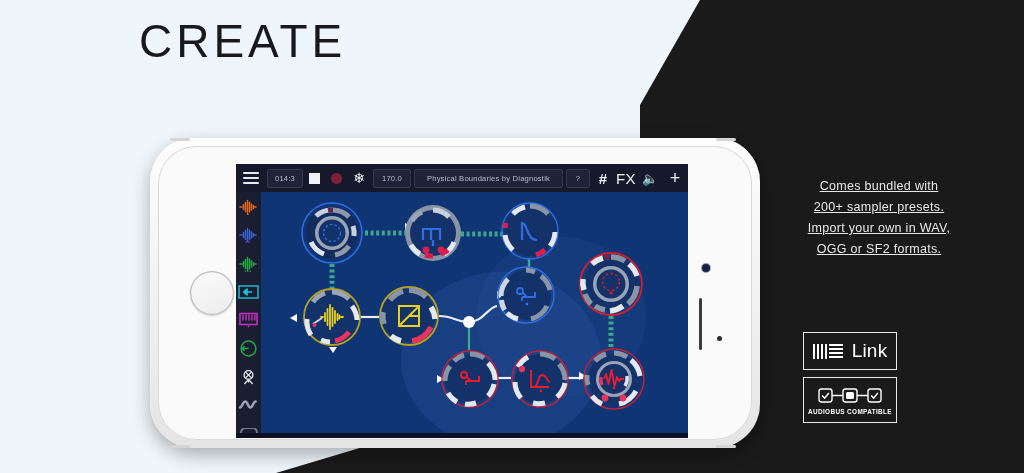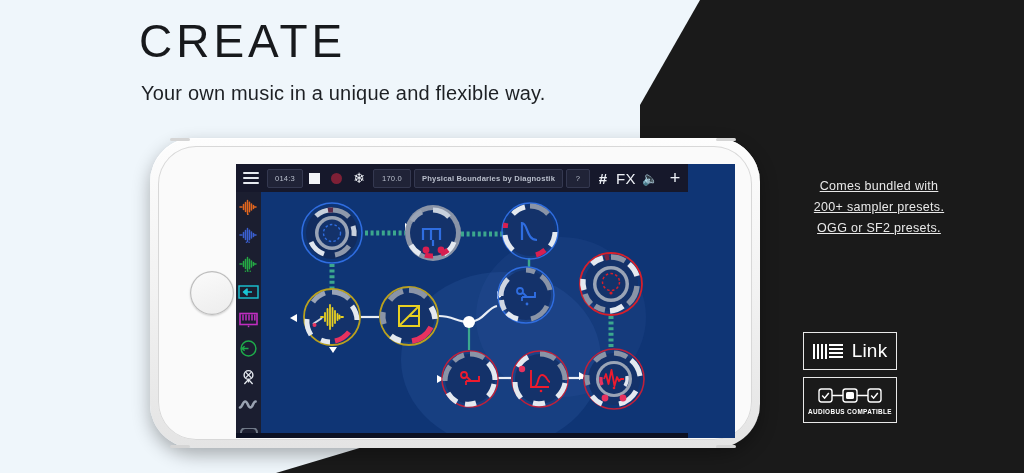--- a/index.html
+++ b/index.html
@@ -87,21 +87,21 @@
     background:#3a3a3a;border-radius:2px;
   }
   #sensor-dot{
     position:absolute;right:30px;top:190px;width:5px;height:5px;border-radius:50%;
     background:#2b2b2b;
   }
 
   
   #screen{
     position:absolute;left:78px;top:18px;width:452px;height:274px;
-    background:#0f3575;overflow:hidden;padding-left:47px;
+    background:#0f3575;overflow:hidden;
   }
 
   
   #toolbar{
     position:absolute;left:0;top:0;width:452px;height:28px;
     background:#16182b;display:flex;align-items:center;
   }
   .tb{height:28px;display:flex;align-items:center;justify-content:center;color:#c9ced8;}
   #tb-menu{width:30px;}
   #tb-menu .bar{width:16px;height:2px;background:#e6eaf0;border-radius:1px;margin:1.6px 0;}
@@ -111,21 +111,21 @@
     height:17px;display:flex;align-items:center;justify-content:center;
     color:#b9bfcc;font-size:7.6px;letter-spacing:.2px;
   }
   #tb-timecode{width:34px;margin-left:1px;}
   #tb-stop{width:22px;display:flex;align-items:center;justify-content:center;}
   #tb-stop .sq{width:11px;height:11px;background:#f1f3f7;}
   #tb-record{width:22px;display:flex;align-items:center;justify-content:center;}
   #tb-record .cr{width:11px;height:11px;border-radius:50%;background:#7e2036;}
   #tb-freeze{width:24px;font-size:14px;color:#f2f5fa;line-height:1;}
   #tb-bpm{width:36px;margin-left:2px;}
-  #tb-project{flex:1;margin:4px 3px;justify-content:center;font-weight:bold;}
+  #tb-project{flex:1;margin:4px 3px;justify-content:center;}
   #tb-help{width:22px;margin-right:2px;}
   #tb-hash{width:22px;font-size:15px;color:#eef1f6;font-weight:600;line-height:1;}
   #tb-fx{width:24px;font-size:15px;color:#eef1f6;letter-spacing:.5px;}
   #tb-speaker{width:24px;font-size:13px;color:#eef1f6;line-height:1;}
   #tb-plus{width:26px;font-size:18px;color:#eef1f6;font-weight:300;line-height:1;}
 
   
   #sidebar{
     position:absolute;left:0;top:28px;width:25px;height:246px;
     background:#1b1e30;display:flex;flex-direction:column;
@@ -157,27 +157,27 @@
 </head>
 <body>
 
 <div id="stage">
 
   <div class="wedge" id="wedge-tr"></div>
   <div class="wedge" id="wedge-bl"></div>
 
   <div id="headline-block">
     <div id="page-title">CREATE</div>
-    <div id="page-subtitle">Your own music in a unique and flexible way.</div>
   </div>
 
   <div id="right-copy">
     <div>Comes bundled with</div>
     <div>200+ sampler presets.</div>
-    <div>OGG or SF2 presets.</div>
+    <div>Import your own in WAV,</div>
+    <div>OGG or SF2 formats.</div>
   </div>
 
   <div id="badges">
     <div class="badge" id="link-badge">
       <svg width="30" height="17" viewBox="0 0 30 17">
         <g fill="#ffffff">
           <rect x="0" y="1" width="2" height="15"></rect>
           <rect x="4" y="1" width="2" height="15"></rect>
           <rect x="8" y="1" width="2" height="15"></rect>
           <rect x="12" y="1" width="2" height="15"></rect>

